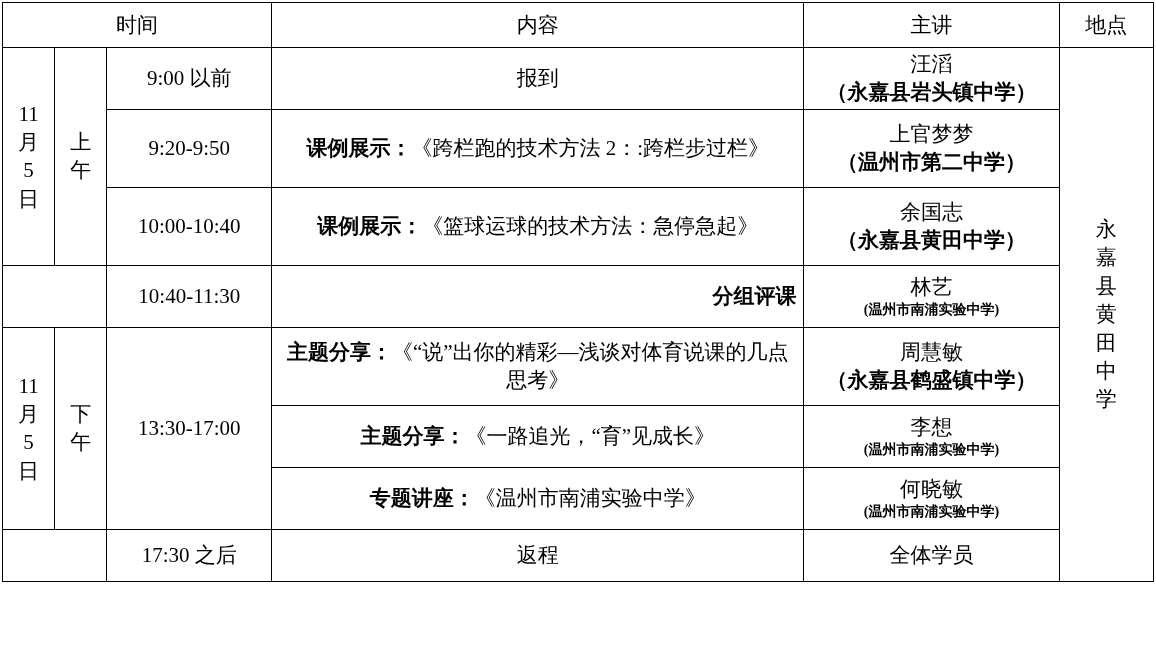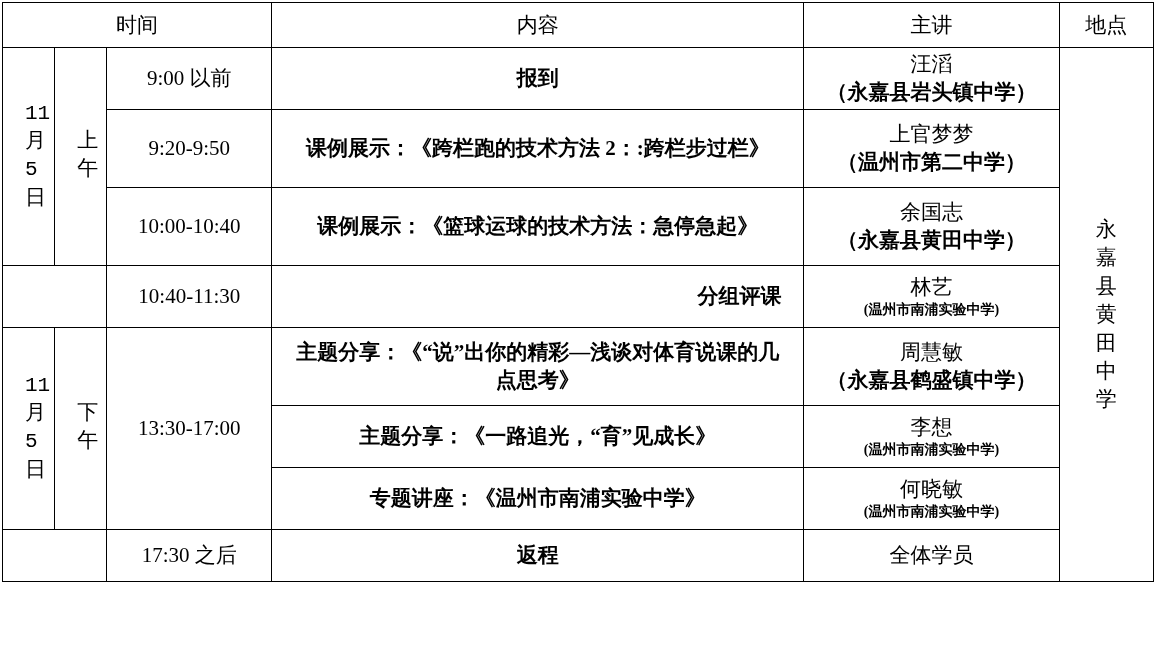--- a/index.html
+++ b/index.html
@@ -21,21 +21,21 @@
     box-sizing: border-box;
   }
   table.schedule {
     border-collapse: collapse;
     width: 1152px;
     margin: 2px 0 0 2px;
     table-layout: fixed;
   }
   table.schedule td, table.schedule th {
     border: 1px solid #000000;
-    padding: 2px 22px;
+    padding: 2px 7px;
     vertical-align: middle;
     text-align: center;
     font-weight: normal;
     font-size: 21px;
     line-height: 1.35;
   }
   
   .hdr td {
     font-size: 23px;
     font-weight: bold;
@@ -50,21 +50,20 @@
   .c-speaker{ width: 254px; }
   .c-place  { width: 94px; }
 
   
   .vert {
     font-weight: bold;
     font-size: 23px;
     line-height: 1.18;
     letter-spacing: 0px;
     padding: 4px 2px;
-    font-family: Liberation Mono, monospace;
   }
   .vert .ch { display: block; }
   .vert-normal {
     font-weight: normal;
     font-size: 22px;
     line-height: 1.2;
   }
   .place-cell {
     font-size: 22px;
     line-height: 1.28;
@@ -79,21 +78,21 @@
     font-size: 22px;
     line-height: 1.38;
   }
   .content-cell.center {
     text-align: center;
   }
   .content-cell .lead {
     font-weight: bold;
   }
   .content-cell .title {
-    font-weight: bold;
+    font-weight: normal;
   }
   .content-cell.bold-all {
     font-weight: bold;
     text-align: right;
   }
   
   .speaker-cell {
     font-size: 21px;
     line-height: 1.35;
     padding: 4px 4px;

